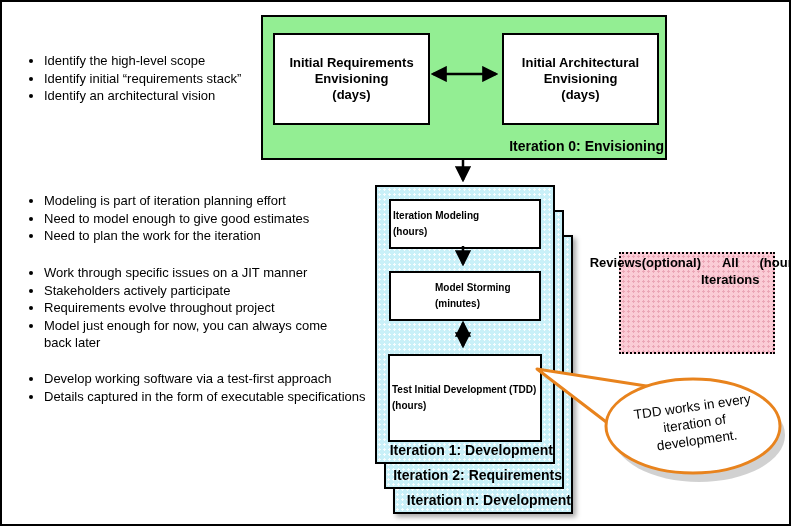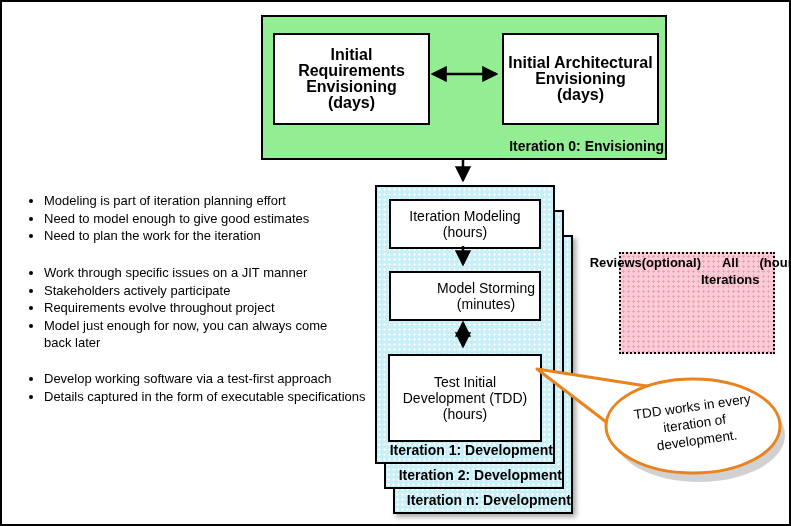--- a/index.html
+++ b/index.html
@@ -18,21 +18,21 @@
   #blist-3 { left:12px; top:368px; width:420px; }
   
   .env-box {
     position:absolute; left:259px; top:13px; width:406px; height:145px;
     background:#93ee93; border:2px solid #000;
   }
   .env-activity {
     position:absolute; top:16px; width:157px; height:92px;
     background:#fff; border:2px solid #000;
     display:flex; flex-direction:column; justify-content:center;
-    text-align:center; font-weight:bold; font-size:16px; line-height:16px;
+    text-align:center; font-weight:bold; font-size:13px; line-height:16px;
     padding:2px;
   }
   #env-a { left:10px; }
   #env-b { left:239px; }
   .env-label {
     position:absolute; right:1px; bottom:4px;
     font-weight:bold; font-size:14px;
   }
   
   .iter-box {
@@ -45,21 +45,21 @@
   #iter-n { left:391px; top:233px; box-shadow:3px 3px 5px rgba(0,0,0,.35); }
   #iter-2 { left:382px; top:208px; }
   #iter-1 { left:373px; top:183px; }
   .iter-label {
     position:absolute; bottom:4px; left:0; width:100%;
     text-align:right; font-weight:bold; font-size:14px;
   }
   .dev-activity {
     position:absolute; background:#fff; border:2px solid #000;
     display:flex; flex-direction:column; justify-content:center;
-    text-align:center; font-weight:normal; font-size:14px; line-height:16px;
+    text-align:left; font-weight:bold; font-size:10px; line-height:16px;
     padding:2px;
   }
   #dev-im  { left:12px; top:12px;  width:152px; height:50px; }
   #dev-ms  { left:12px; top:84px;  width:152px; height:50px;padding-left:44px; }
   #dev-tdd { left:11px; top:167px; width:154px; height:88px; }
   
   .reviews-box {
     position:absolute; left:617px; top:250px; width:156px; height:102px;
     background-color:#fbccd6;
     background-image:radial-gradient(rgba(215,120,145,.45) 1px, rgba(0,0,0,0) 1.2px);
@@ -77,20 +77,25 @@
     position:absolute; left:629px; top:396px; width:128px; height:56px;
     transform:rotate(-8deg); text-align:center;
     font-size:13.5px; line-height:17px;
   }
 </style>
 </head>
 <body>
 
 <div id="canvas">
 
+  <ul class="blist" id="blist-0">
+    <li>Identify the high-level scope</li>
+    <li>Identify initial “requirements stack”</li>
+    <li>Identify an architectural vision</li>
+  </ul>
   <ul class="blist" id="blist-1">
     <li>Modeling is part of iteration planning effort</li>
     <li>Need to model enough to give good estimates</li>
     <li>Need to plan the work for the iteration</li>
   </ul>
   <ul class="blist" id="blist-2">
     <li>Work through specific issues on a JIT manner</li>
     <li>Stakeholders actively participate</li>
     <li>Requirements evolve throughout project</li>
     <li>Model just enough for now, you can always come back later</li>
@@ -109,21 +114,21 @@
       <div>Initial Architectural Envisioning</div>
       <div>(days)</div>
     </div>
     <div class="env-label">Iteration 0: Envisioning</div>
   </div>
 
   <div class="iter-box" id="iter-n">
     <div class="iter-label">Iteration n: Development</div>
   </div>
   <div class="iter-box" id="iter-2">
-    <div class="iter-label">Iteration 2: Development</div>
+    <div class="iter-label">Iteration 2: Requirements</div>
   </div>
   <div class="iter-box" id="iter-1">
     <div class="dev-activity" id="dev-im">
       <div>Iteration Modeling</div>
       <div>(hours)</div>
     </div>
     <div class="dev-activity" id="dev-ms">
       <div>Model Storming</div>
       <div>(minutes)</div>
     </div>

